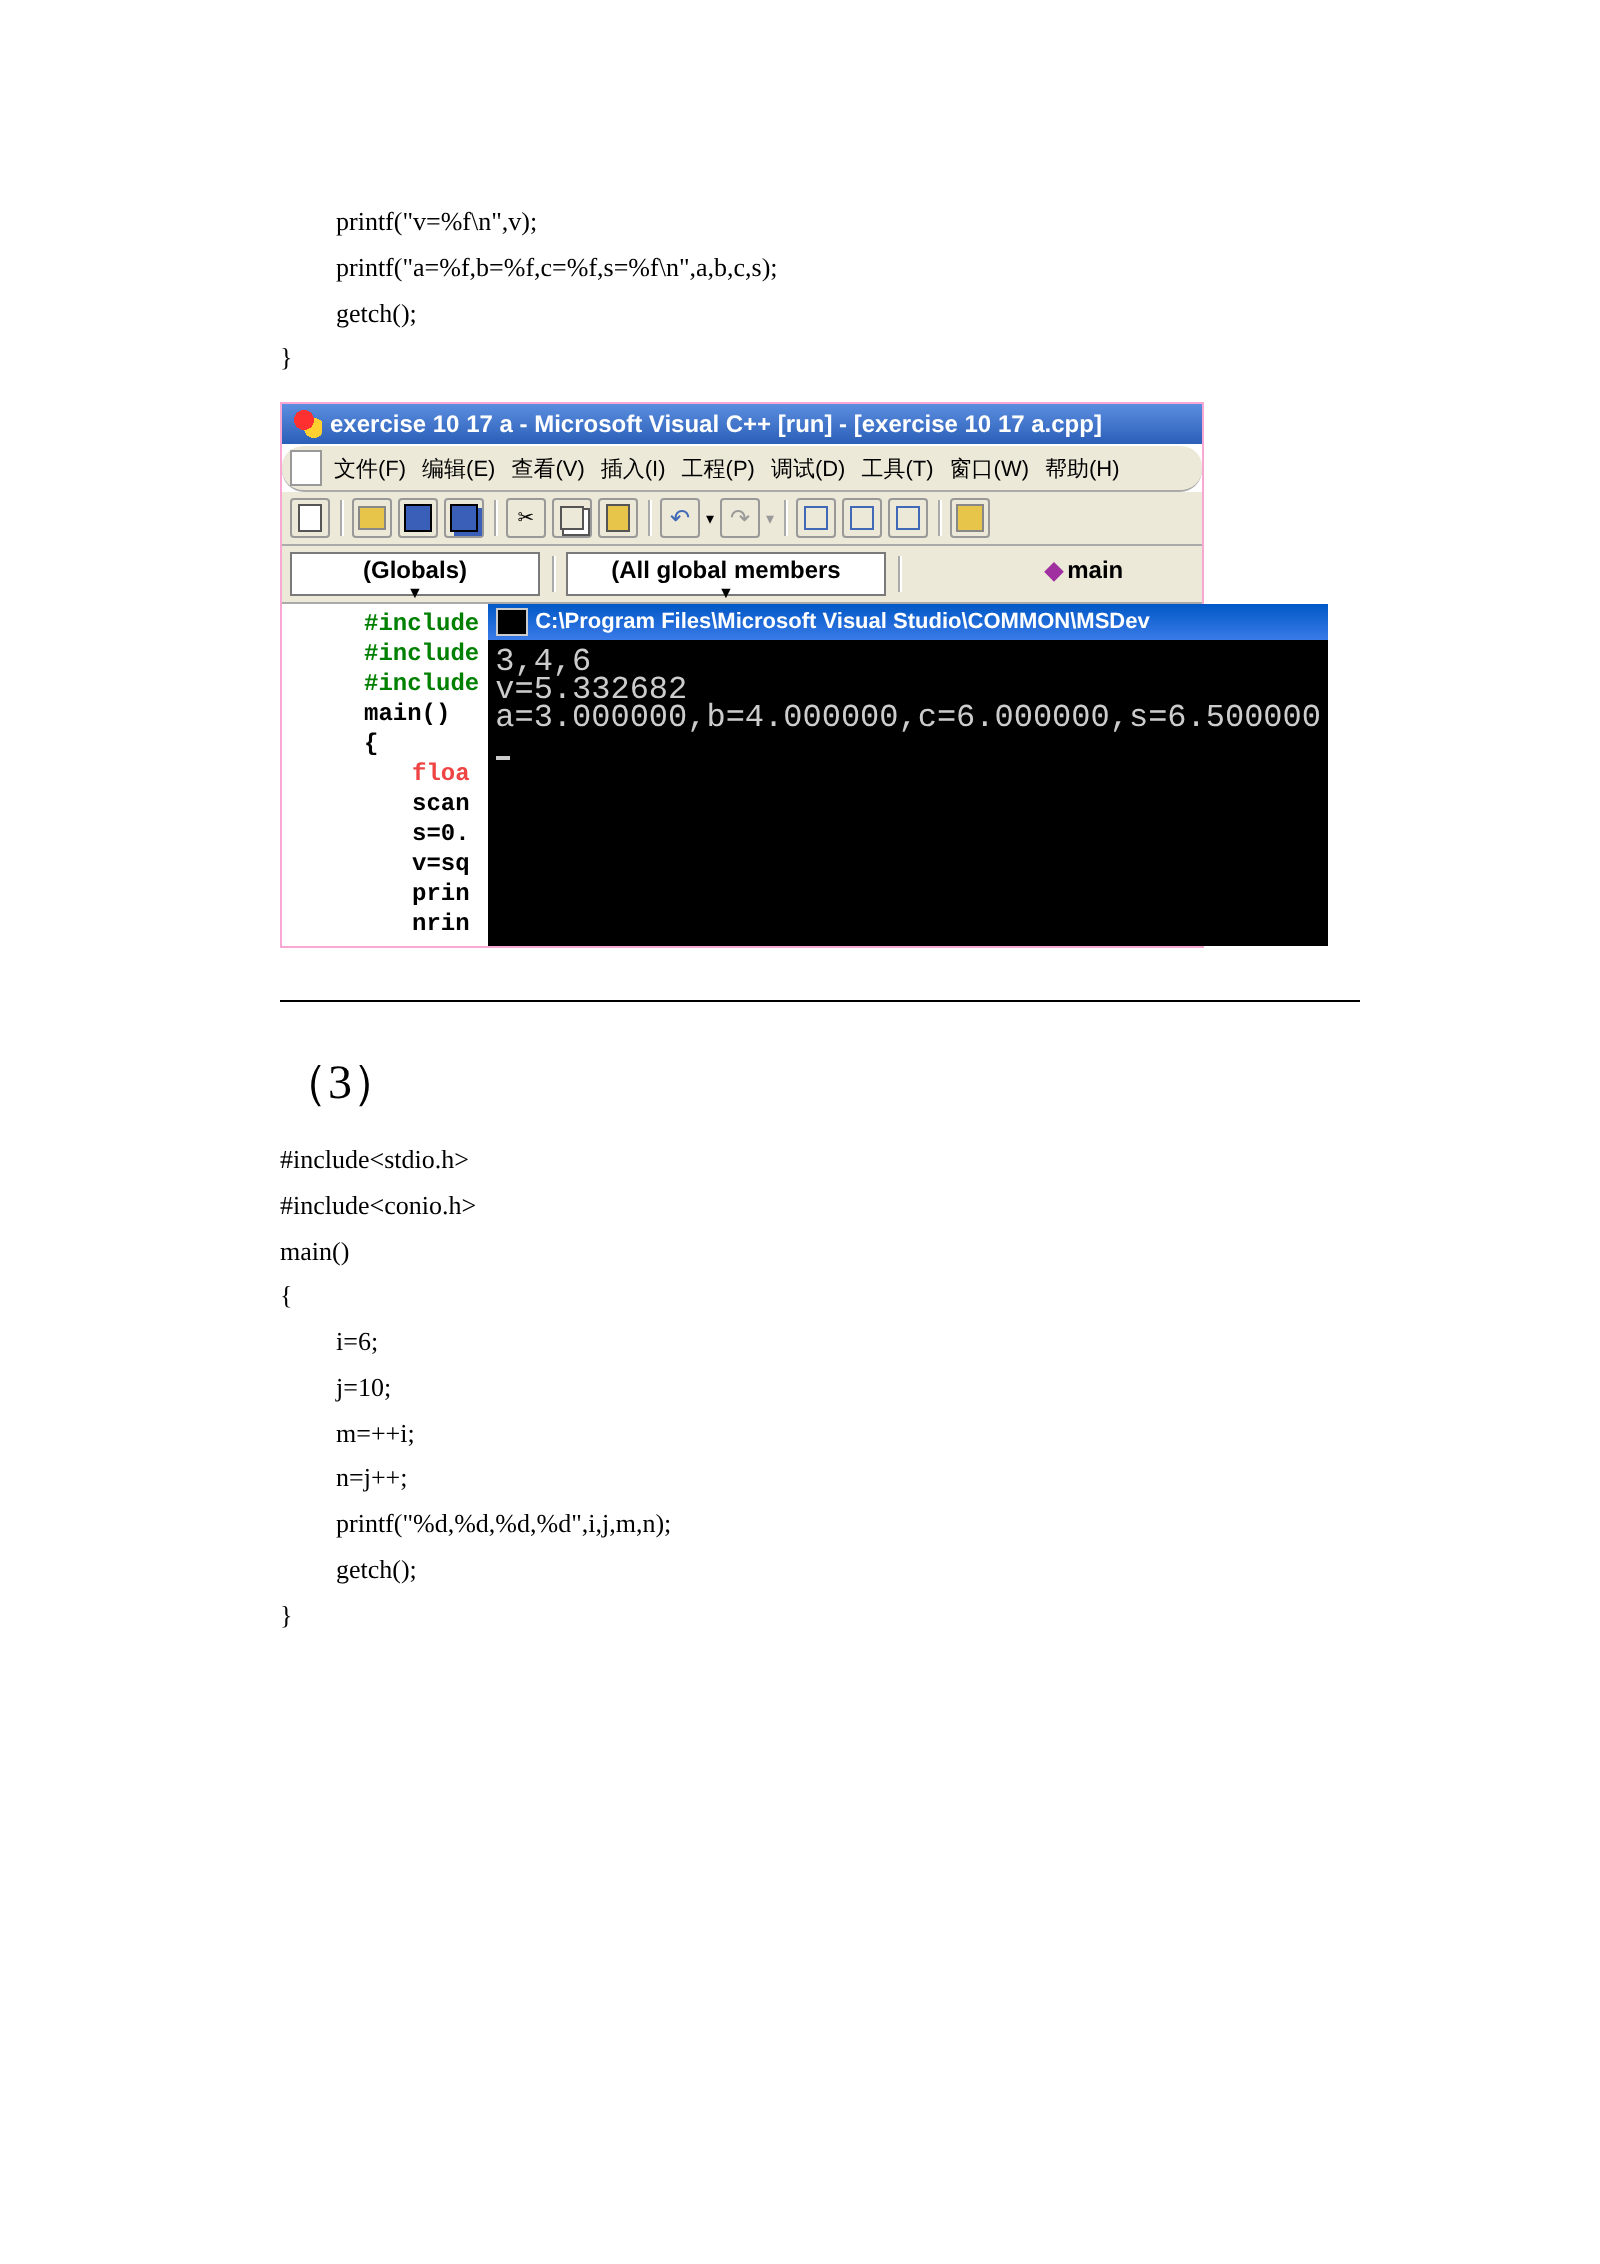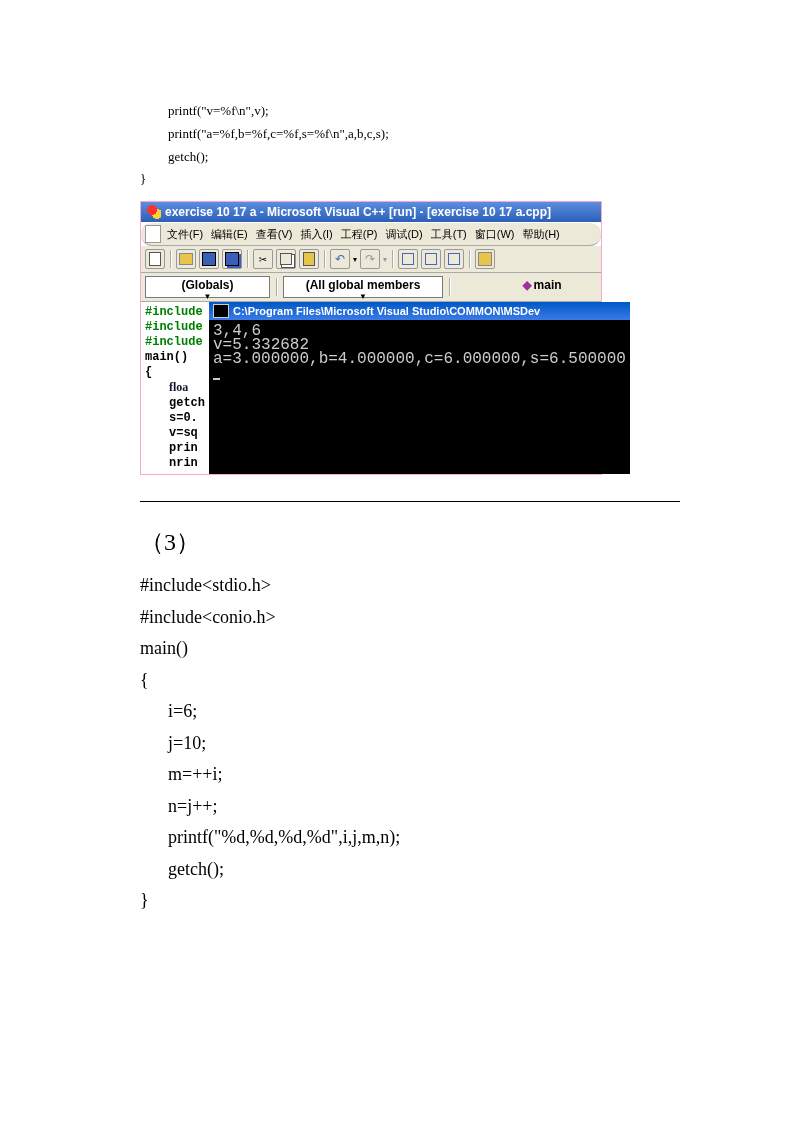--- a/index.html
+++ b/index.html
@@ -28,32 +28,32 @@
   .tb.win::before{content:"";width:10px;height:10px;border:1px solid #4169b8;}
   .tb.yellow::before{content:"";width:12px;height:12px;background:#e6c54a;border:1px solid #888;}
   .sep { width:1px; height:18px; background:#aaa; margin:0 2px; box-shadow:1px 0 #fff; }
   .dropdowns { background:#ece9d8; border-bottom:1px solid #aaa; padding:3px 4px; display:flex; align-items:center; gap:4px; font-size:12px; }
   .dd { background:#fff; border:1px solid #7a7a7a; height:18px; padding:1px 4px; display:flex; align-items:center; justify-content:space-between; font-weight:bold;flex-direction:column; }
   .dd.globals{width:115px;}
   .dd.members{width:150px;}
   .dd.main-dd{width:100px;border:none;background:transparent;margin-left:32px;}
   .dd .arrow{font-size:8px;color:#000;}
   .dd .diamond{color:#a030a0;margin-right:2px;}
-  .editor { display:flex; background:#fff; }
+  .editor { display:flex; background:#fff;margin-left:37px; }
   .editor-left{ width:72px; background:#fff; font-family:"Courier New", monospace; font-size:12px; font-weight:bold; line-height:15px; padding:3px 4px; color:#008000;}
-  .editor-left .kw{color:#0f172a;font-family:Liberation Serif, serif;}
+  .editor-left .kw{color:#ef4444;}
   .editor-left .plain{color:#000;}
   .console { flex:1; background:#000; }
   .console-title{ background: linear-gradient(#0058c6, #3a7be8); color:#fff; font-size:11px; font-weight:bold; padding:2px 4px; display:flex; align-items:center; gap:4px;}
   .console-title .cmd-icon{width:14px;height:12px;background:#000;border:1px solid #ccc;display:inline-block;}
   .console-body{ font-family:"Consolas","Courier New",monospace; font-size:16px; color:#ccc; padding:4px; white-space:pre; line-height:14px; height:110px;}
   .cursor{display:inline-block;width:7px;height:2px;background:#ccc;vertical-align:bottom;}
   .hrline { border-top:1px solid #000; margin: 26px 0 18px 0; }
   .section-num { font-size: 24px; font-family:"SimSun",serif; margin: 24px 0 12px 0; }
-  .code-below { font-size: 18px; line-height: 1.75; color:#000; }
+  .code-below { font-size: 13px; line-height: 1.75; color:#000; }
   .code-below .indent { padding-left: 28px; }
 </style>
 </head>
 <body>
 
 <div class="page">
 
   <div class="code-above">
     <div class="indent">printf("v=%f\n",v);</div>
     <div class="indent">printf("a=%f,b=%f,c=%f,s=%f\n",a,b,c,s);</div>
@@ -116,21 +116,21 @@
       </span>
     </div>
     <div class="editor">
       <div class="editor-left">
         <div><span>#include</span></div>
         <div><span>#include</span></div>
         <div><span>#include</span></div>
         <div class="plain">main()</div>
         <div class="plain">{</div>
         <div class="plain" style="padding-left:24px;"><span class="kw">floa</span></div>
-        <div class="plain" style="padding-left:24px;">getch</div>
+        <div class="plain" style="padding-left:24px;">scan</div>
         <div class="plain" style="padding-left:24px;">s=0.</div>
         <div class="plain" style="padding-left:24px;font-family:Liberation Mono, monospace;">v=sq</div>
         <div class="plain" style="padding-left:24px;">prin</div>
         <div class="plain" style="padding-left:24px;">nrin</div>
       </div>
       <div class="console">
         <div class="console-title">
           <span class="cmd-icon"></span>
           <span>C:\Program Files\Microsoft Visual Studio\COMMON\MSDev</span>
         </div>

